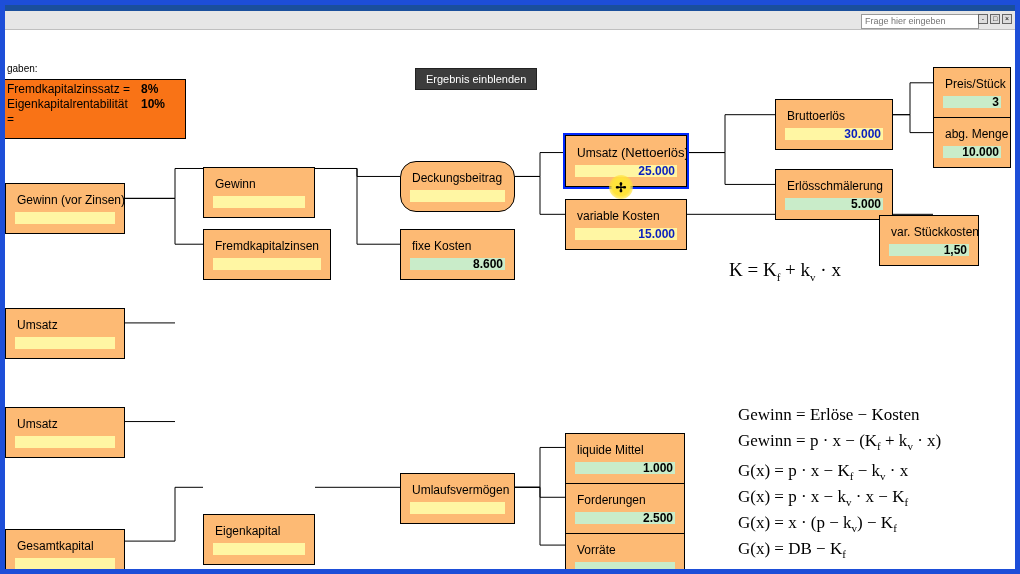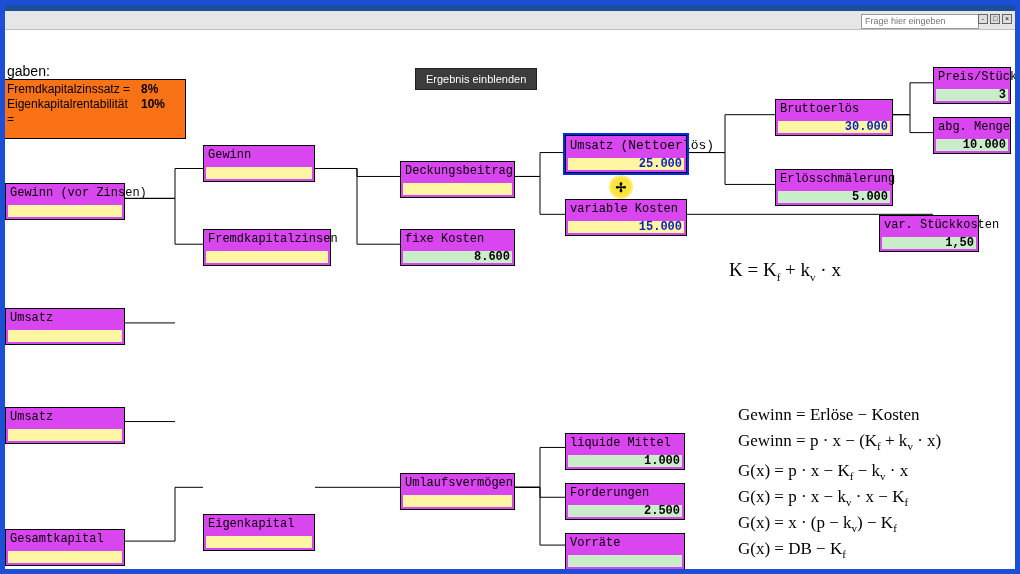--- a/index.html
+++ b/index.html
@@ -80,21 +80,21 @@
     background: #f97316;
     border: 1px solid #000;
     border-left: none;
     padding-top: 2px;
     padding-left: 2px;
   }
   .heading {
     position: absolute;
     left: 2px;
     top: 32px;
-    font-size: 14px;
+    font-size: 10px;
     color: #000;
   }
   .input-row {
     display: flex;
     gap: 4px;
     font-size: 12px;
     line-height: 15px;
   }
   .input-row .lbl { width: 130px; }
   .input-row .val { font-weight: bold; width: 40px; }
@@ -109,23 +109,22 @@
     font-size: 11px;
     padding: 4px 10px;
     border: 1px solid #222;
   }
 
   
   .node {
     position: absolute;
     box-sizing: border-box;
     border: 1px solid #000;
-    background: #d946ef;
-    padding: 0;
-    font-family: Liberation Mono, monospace;
+    background: #fdba74;
+    padding: 7px;
   }
   .node .title {
     font-size: 12px;
     font-weight: normal;
     color: #000;
     padding: 2px 4px 3px;
     text-align: left;
     white-space: nowrap;
   }
   .node .title .sub {
@@ -250,35 +249,35 @@
 
     <div class="ergebnis-btn">Ergebnis einblenden</div>
 
     <div class="node" style="left:0; top:152px; width:120px;">
       <div class="title">Gewinn (vor Zinsen)</div>
       <div class="valwrap">
           <div class="valbar bar-yellow"></div>
         </div>
     </div>
 
-    <div class="node" style="left:198px; top:114px; width:112px;">
+    <div class="node" style="left:198px; top:136px; width:112px;">
       <div class="title">Gewinn</div>
       <div class="valwrap">
           <div class="valbar bar-yellow"></div>
         </div>
     </div>
 
     <div class="node" style="left:198px; top:198px; width:128px;">
       <div class="title">Fremdkapitalzinsen</div>
       <div class="valwrap">
           <div class="valbar bar-yellow"></div>
         </div>
     </div>
 
-    <div class="node" style="left:395px; top:130px; width:115px;">
+    <div class="node" style="left:395px; top:130px; width:115px;border-radius:16px;">
       <div class="title">Deckungsbeitrag</div>
       <div class="valwrap">
           <div class="valbar bar-yellow"></div>
         </div>
     </div>
 
     <div class="node" style="left:395px; top:198px; width:115px;">
       <div class="title">fixe Kosten</div>
       <div class="valwrap">
         <div class="valbar bar-green"></div>

